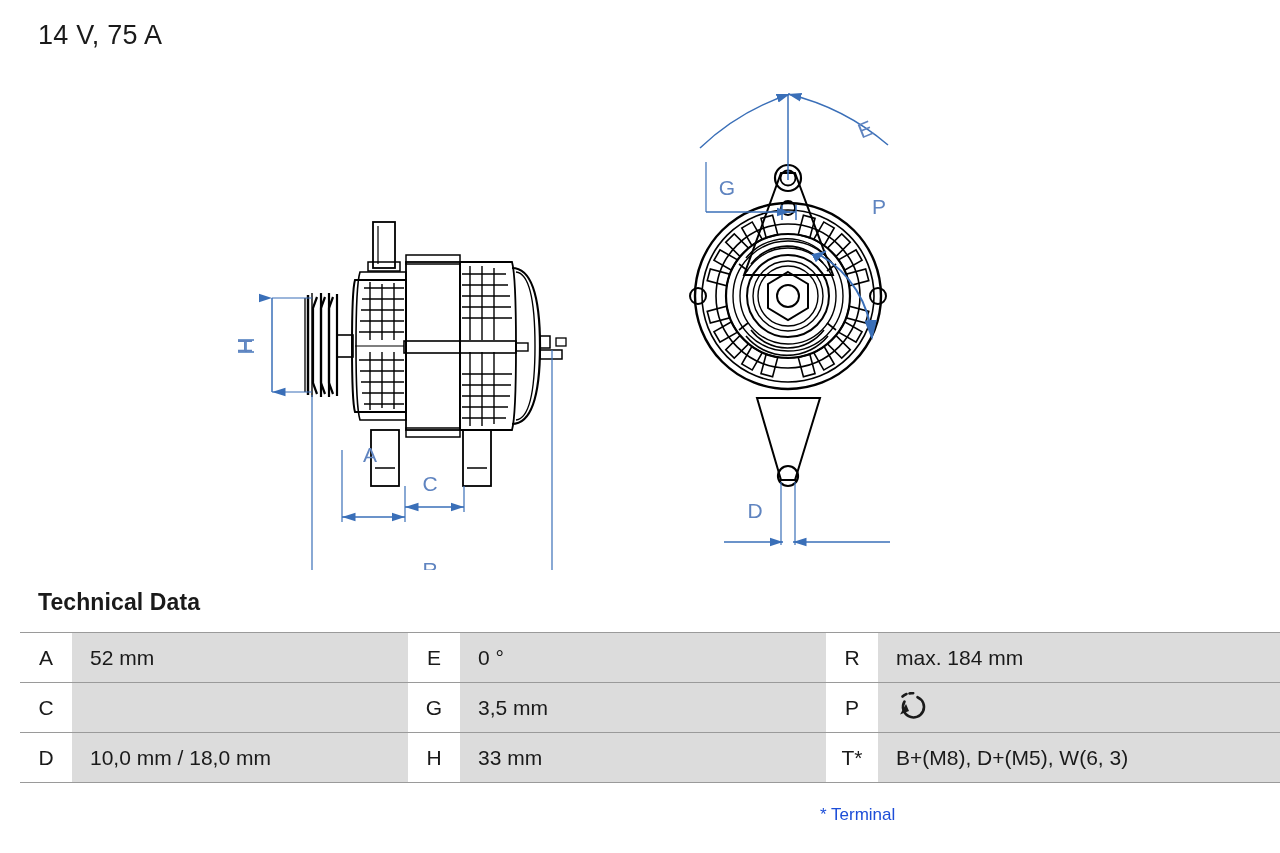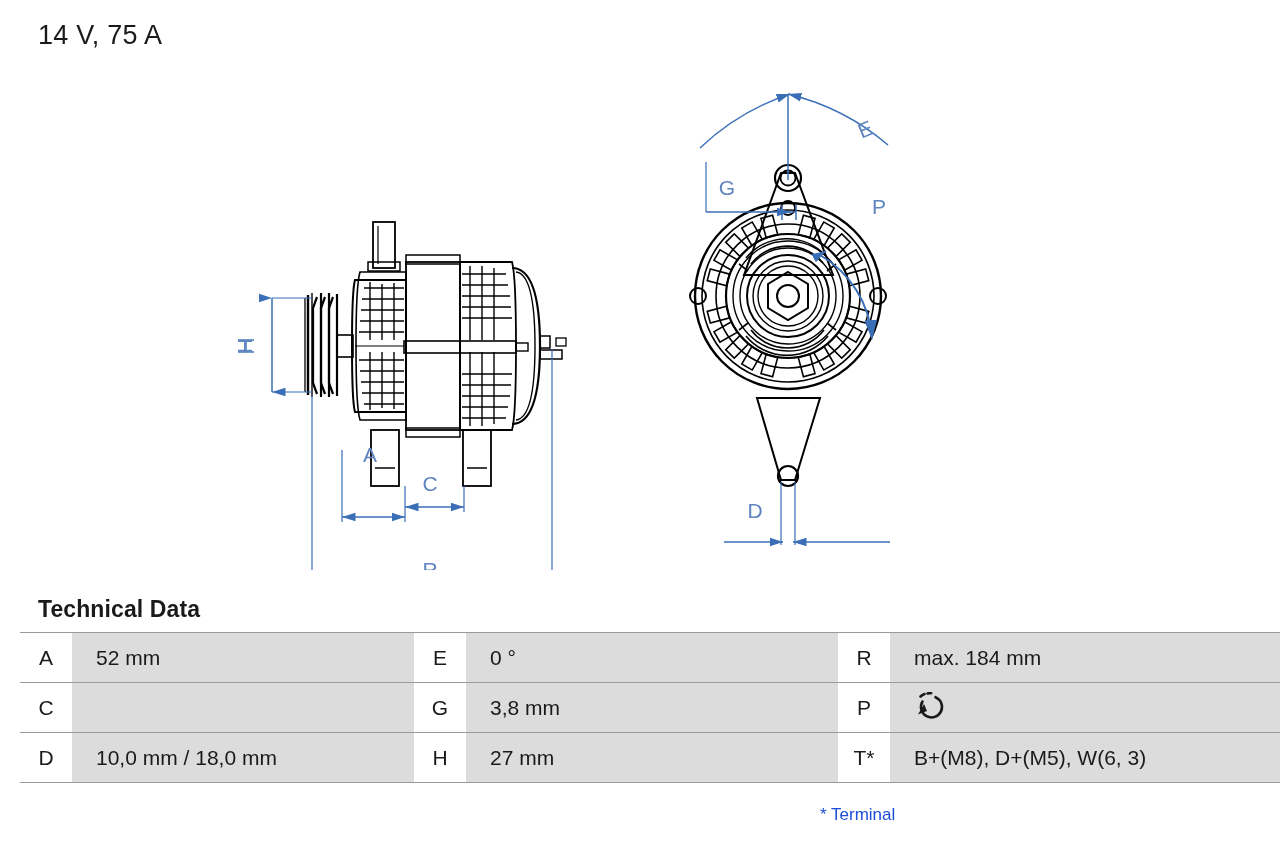--- a/index.html
+++ b/index.html
@@ -44,21 +44,20 @@
   }
   
   .td-heading {
     position: absolute;
     left: 38px;
     top: 589px;
     font-size: 23px;
     font-weight: bold;
     color: #1a1a1a;
     letter-spacing: 0.1px;
-    margin-top: 7px;
   }
   
   .td-table {
     position: absolute;
     left: 20px;
     top: 632px;
     width: 1240px;
     border-collapse: collapse;
     table-layout: fixed;
   }
@@ -77,21 +76,21 @@
   .td-table tr:last-child td {
     border-bottom: 1.5px solid #9a9a9a;
   }
   td.key {
     background: #ffffff;
     text-align: center;
     width: 52px;
   }
   td.val {
     background: #dcdcdc;
-    padding-left: 24px;
+    padding-left: 18px;
   }
   td.val-a { width: 318px; }
   td.val-b { width: 348px; }
   td.val-c { width: 420px; }
   
   .rot-icon {
     display: inline-block;
     vertical-align: middle;
     margin-top: 2px;
   }
@@ -418,38 +417,38 @@
         <td class="val val-a">52 mm</td>
         <td class="key">E</td>
         <td class="val val-b">0 °</td>
         <td class="key">R</td>
         <td class="val val-c">max. 184 mm</td>
       </tr>
       <tr>
         <td class="key">C</td>
         <td class="val val-a"></td>
         <td class="key">G</td>
-        <td class="val val-b">3,8 mm</td>
+        <td class="val val-b">3,5 mm</td>
         <td class="key">P</td>
         <td class="val val-c">
           <span class="rot-icon">
             <svg width="34" height="30" viewBox="0 0 34 30" xmlns="http://www.w3.org/2000/svg">
               <path d="M21.5,5.2 A 10.5 10.5 0 1 1 8.5,9.5" fill="none" stroke="#1a1a1a" stroke-width="2.6" stroke-linecap="round"></path>
               <path d="M6.5,4.5 A 10.5 10.5 0 0 1 10.5,2.0" fill="none" stroke="#1a1a1a" stroke-width="2.6" stroke-linecap="round"></path>
               <path d="M13.5,1.4 A 10.5 10.5 0 0 1 17.2,1.2" fill="none" stroke="#1a1a1a" stroke-width="2.6" stroke-linecap="round"></path>
               <polygon points="4.0,22.5 13.0,19.0 10.0,12.0" fill="#1a1a1a"></polygon>
             </svg>
           </span>
         </td>
       </tr>
       <tr>
         <td class="key">D</td>
         <td class="val val-a">10,0 mm / 18,0 mm</td>
         <td class="key">H</td>
-        <td class="val val-b">27 mm</td>
+        <td class="val val-b">33 mm</td>
         <td class="key">T*</td>
         <td class="val val-c">B+(M8), D+(M5), W(6, 3)</td>
       </tr>
     </tbody>
   </table>
 
   <div class="footnote">* Terminal</div>
 
 </div>
 

